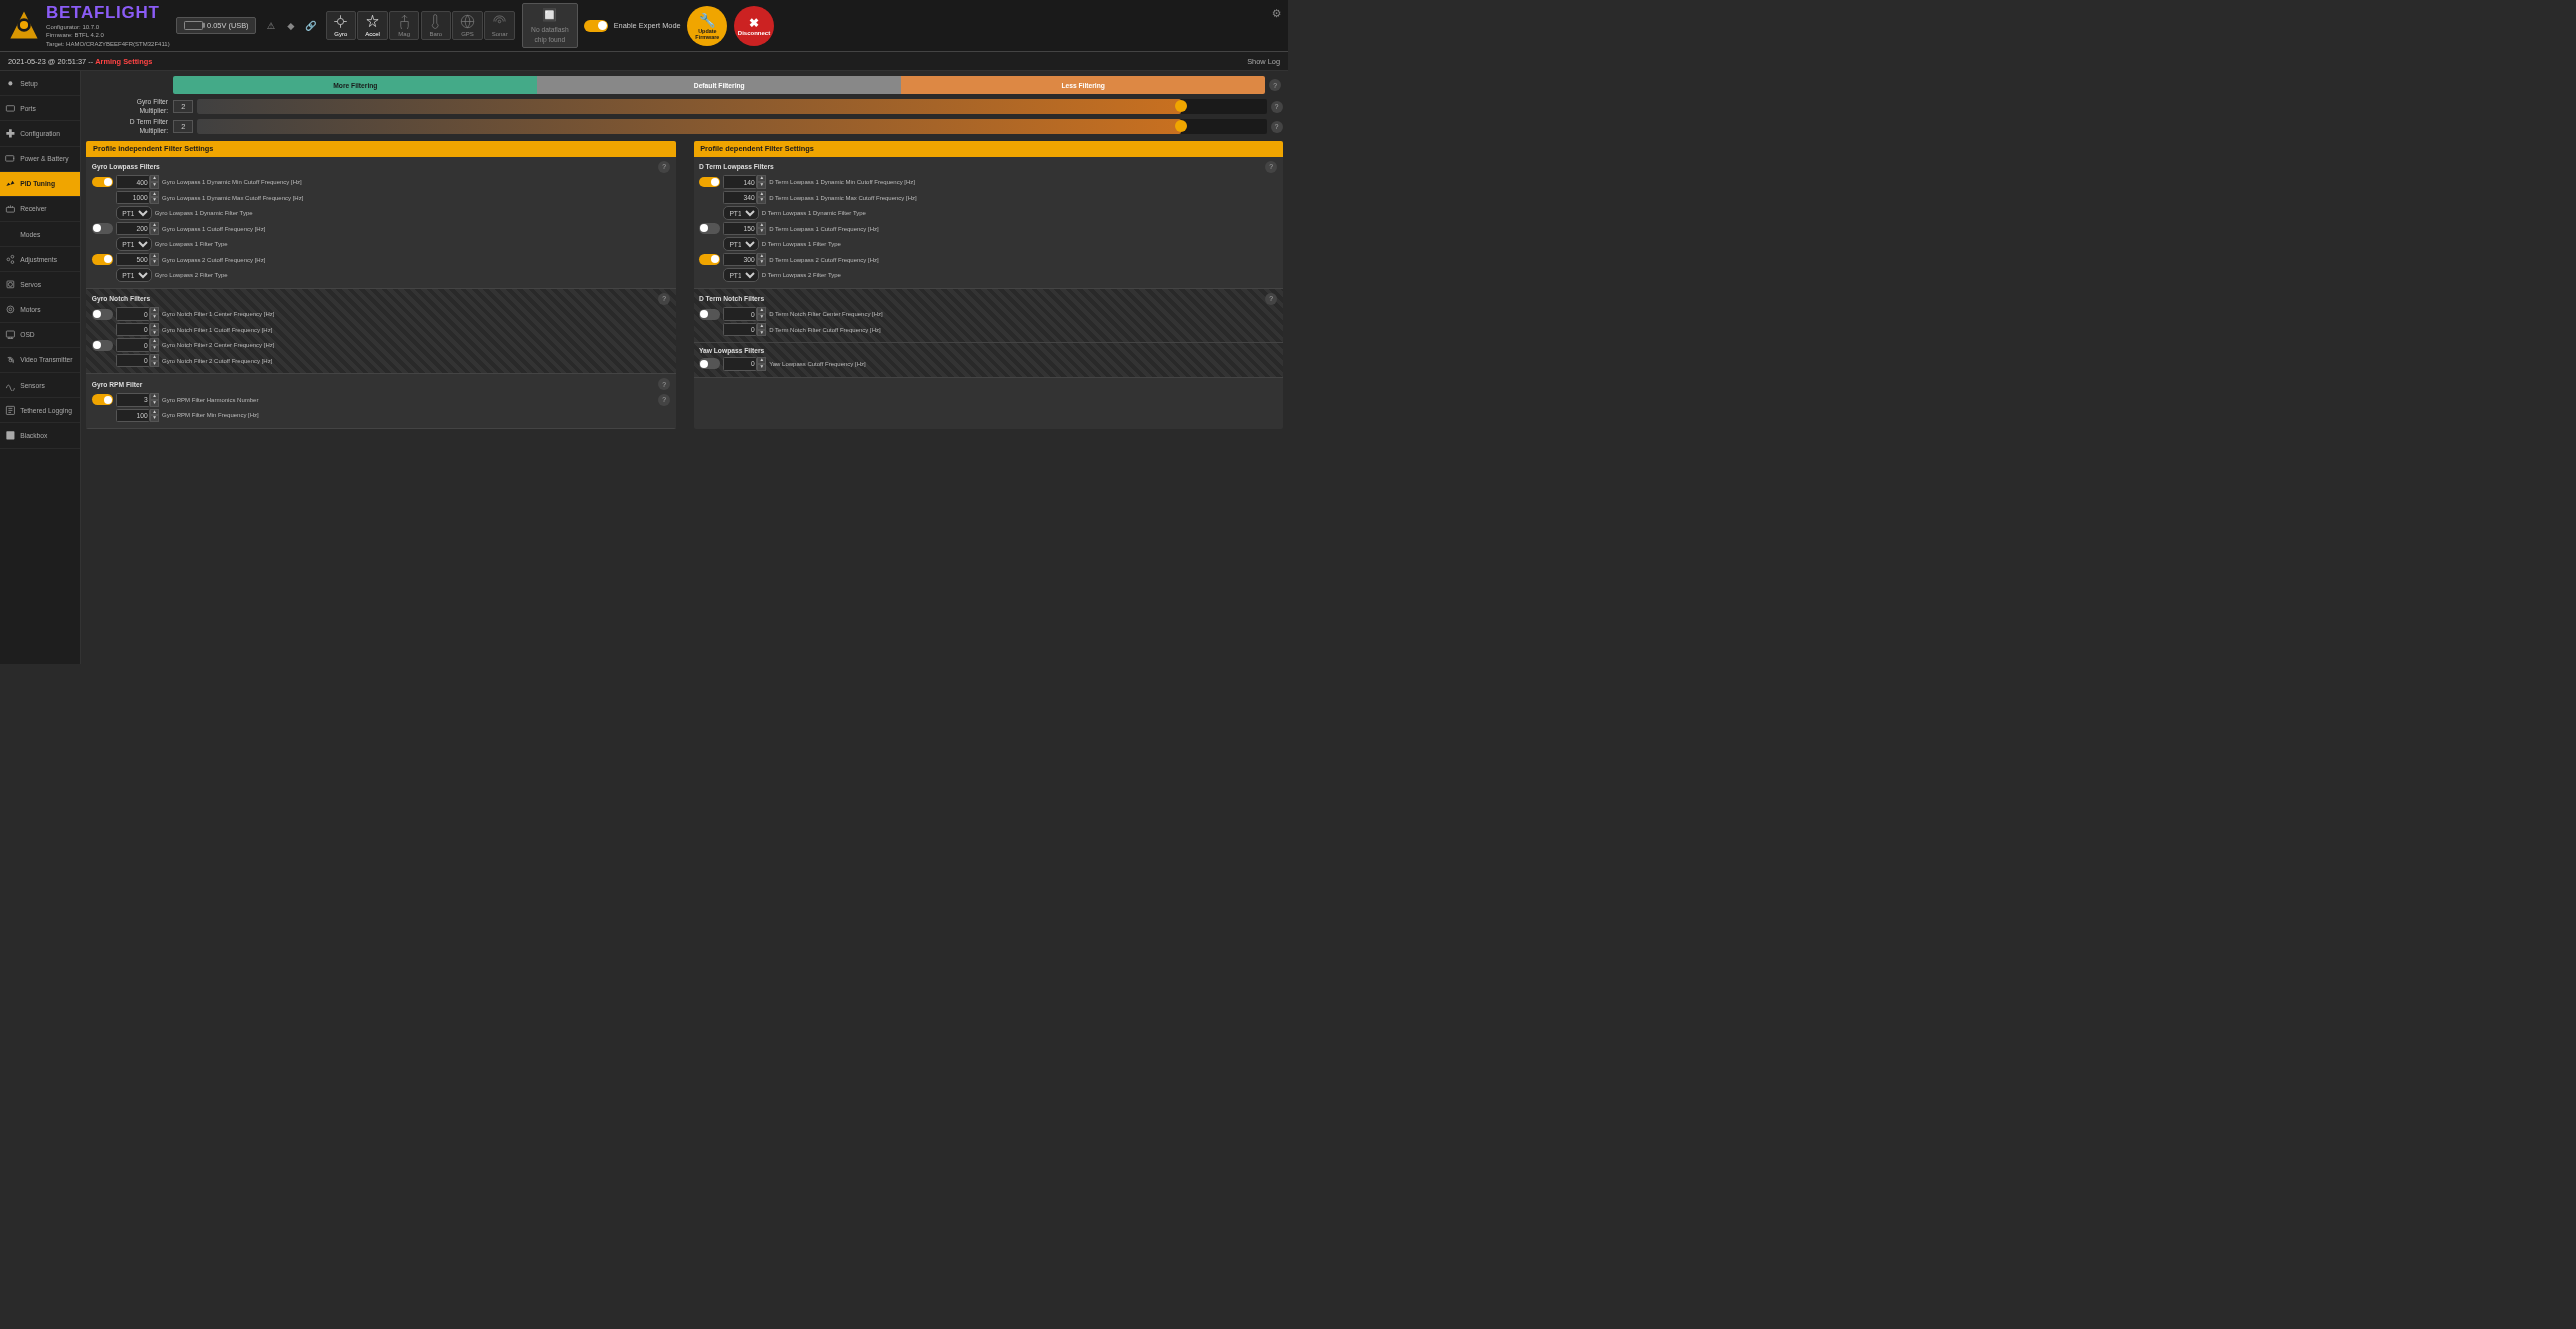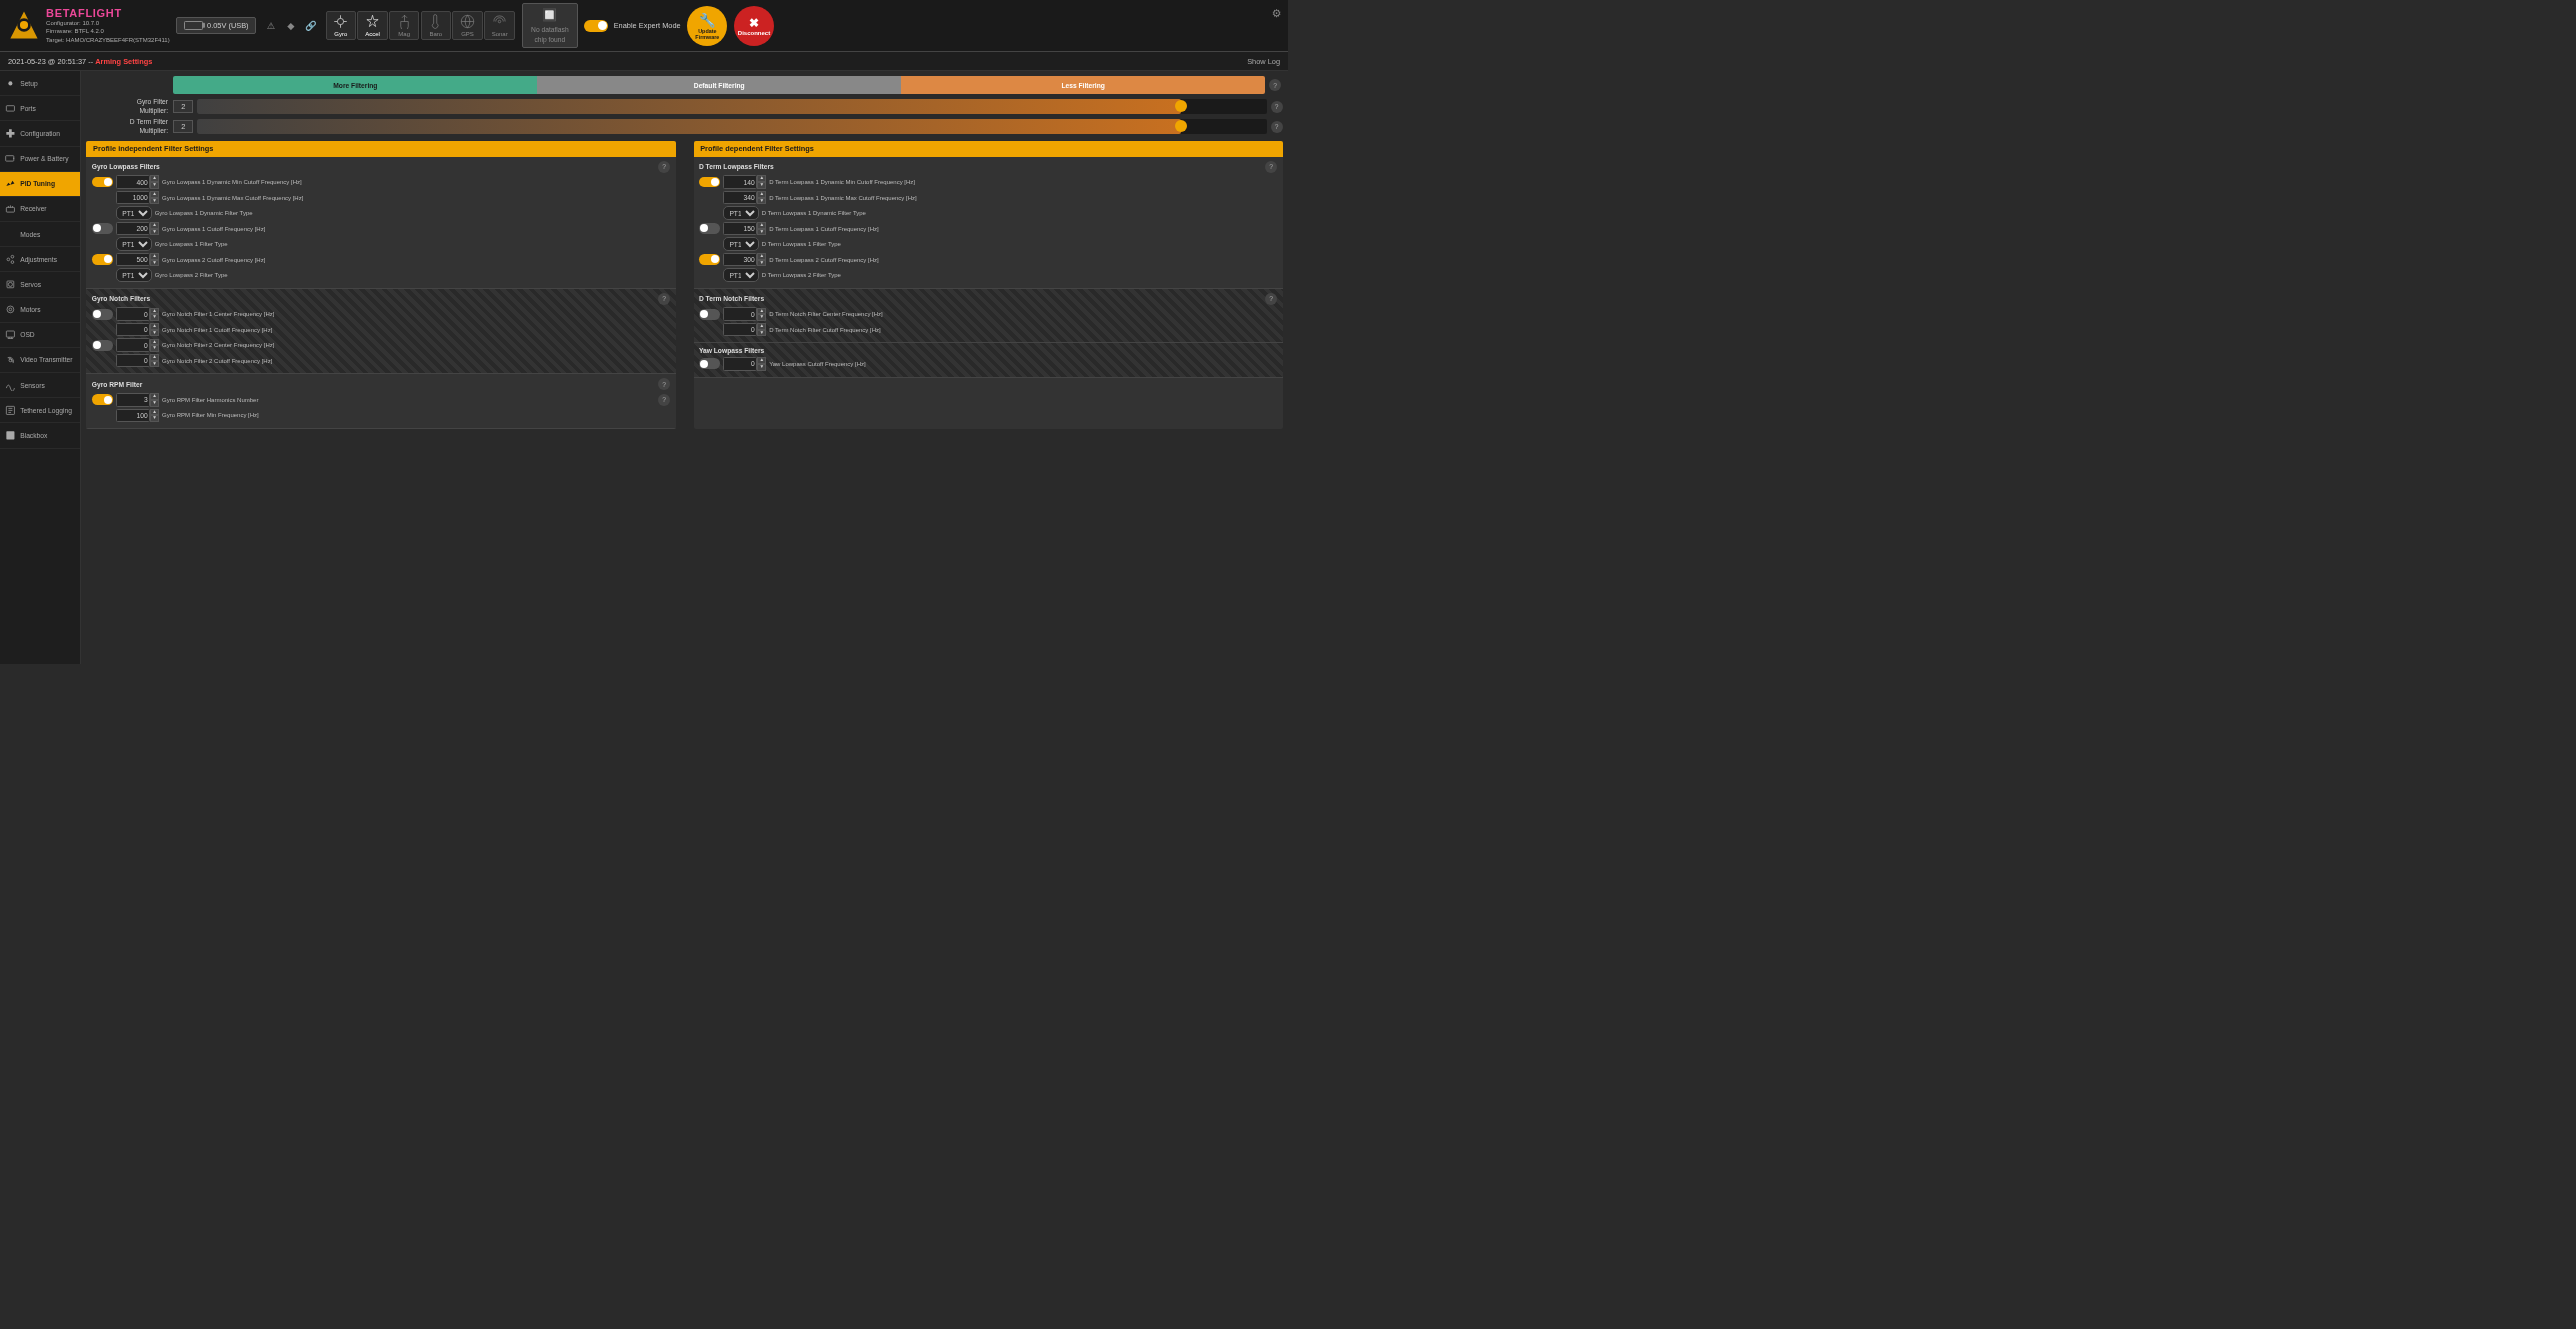--- a/index.html
+++ b/index.html
@@ -32,23 +32,23 @@
     }
     .logo-icon {
       width: 34px;
       height: 34px;
     }
     .logo-text {
       display: flex;
       flex-direction: column;
     }
     .logo-title {
-      font-size: 11px;
+      font-size: 17px;
       font-weight: bold;
-      color: #ec4899;
+      color: #8b5cf6;
       letter-spacing: 0.7px;
     }
     .logo-sub {
       font-size: 6px;
       color: #aaa;
       line-height: 1.4;
     }
     .voltage-box {
       background: #333;
       border: 0.7px solid #555;
@@ -414,21 +414,21 @@
     
     .chip-icon { font-size: 12px; margin-bottom: 1.3px; }
 
     
     .content-inner::-webkit-scrollbar { width: 5.4px; }
     .content-inner::-webkit-scrollbar-track { background: #1a1a1a; }
     .content-inner::-webkit-scrollbar-thumb { background: #555; border-radius: 2.7px; }
 
     .input-with-spinner {
       display: flex;
-      align-items: center;
+      align-items: flex-start;
     }
     .diagonal-pattern {
       background-image: repeating-linear-gradient(
         45deg,
         transparent,
         transparent 4px,
         rgba(0,0,0,0.2) 4px,
         rgba(0,0,0,0.2) 8px
       );
     }

